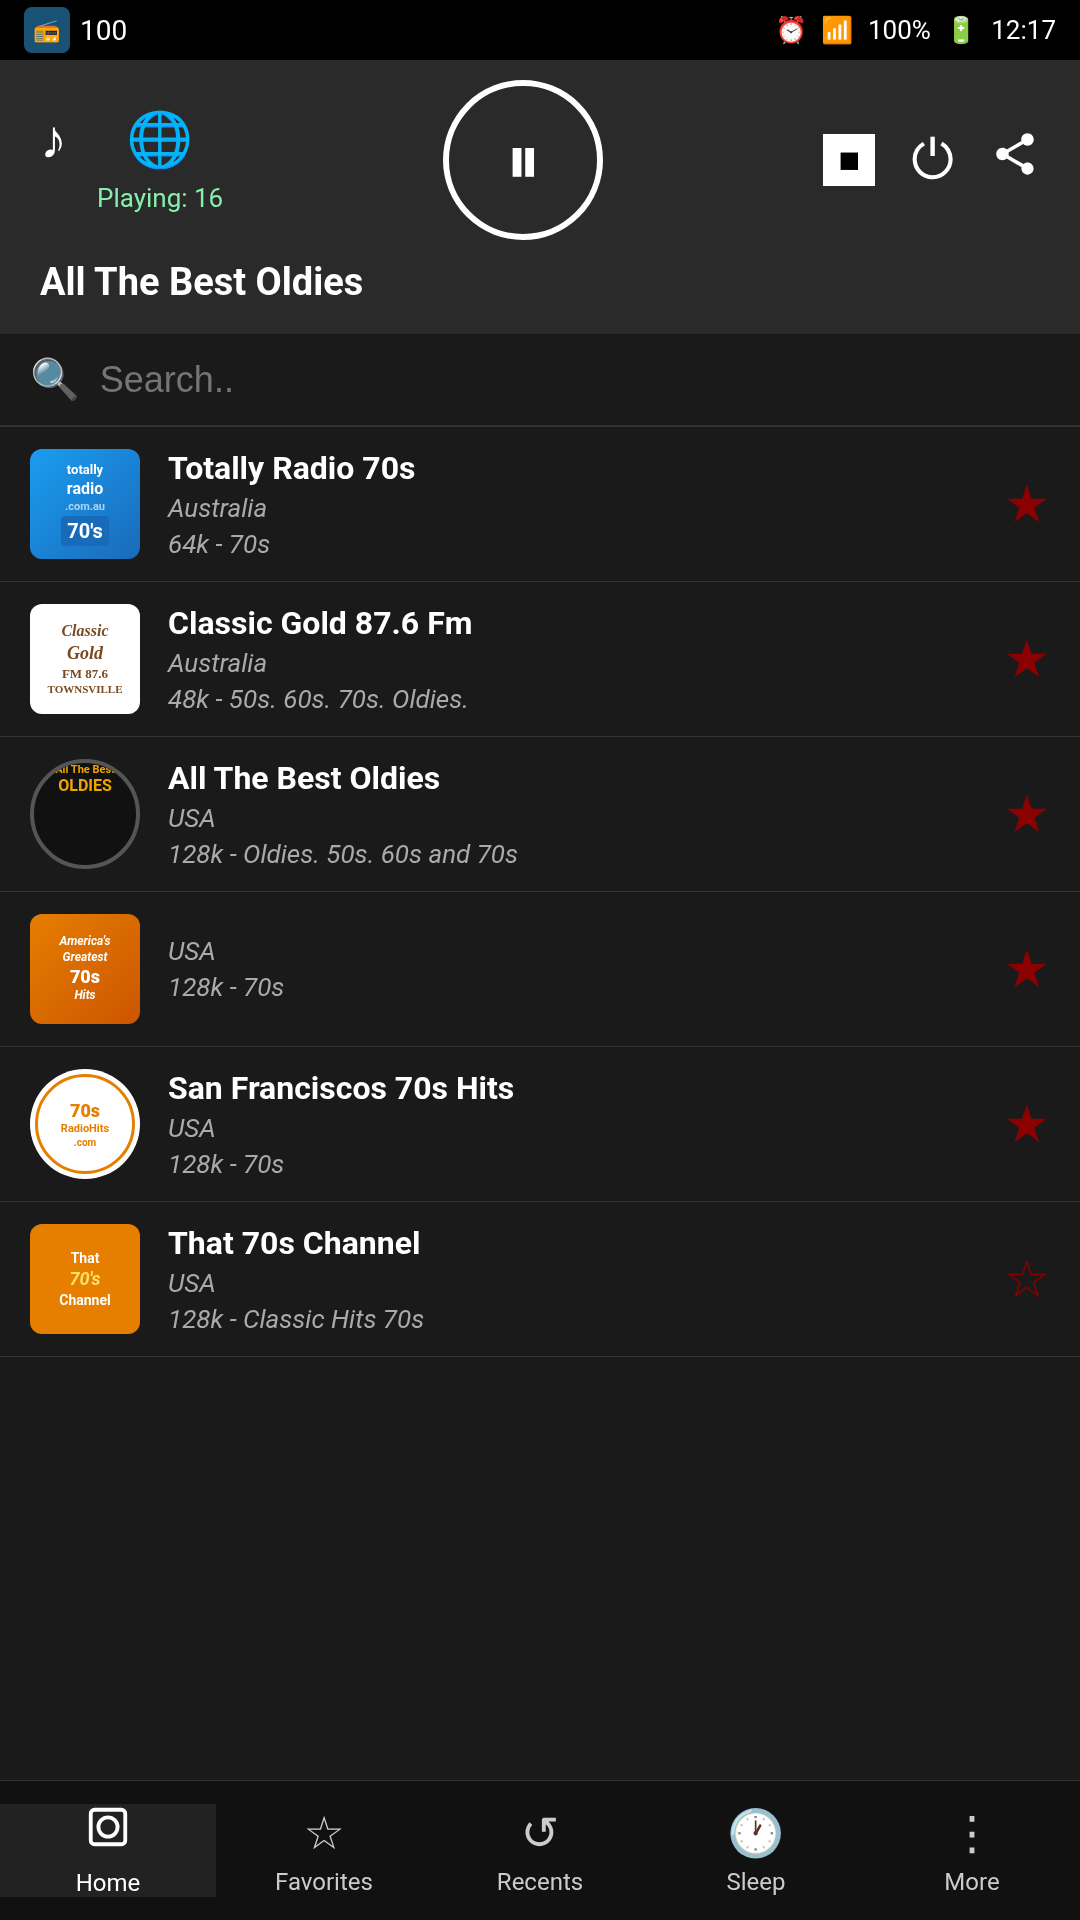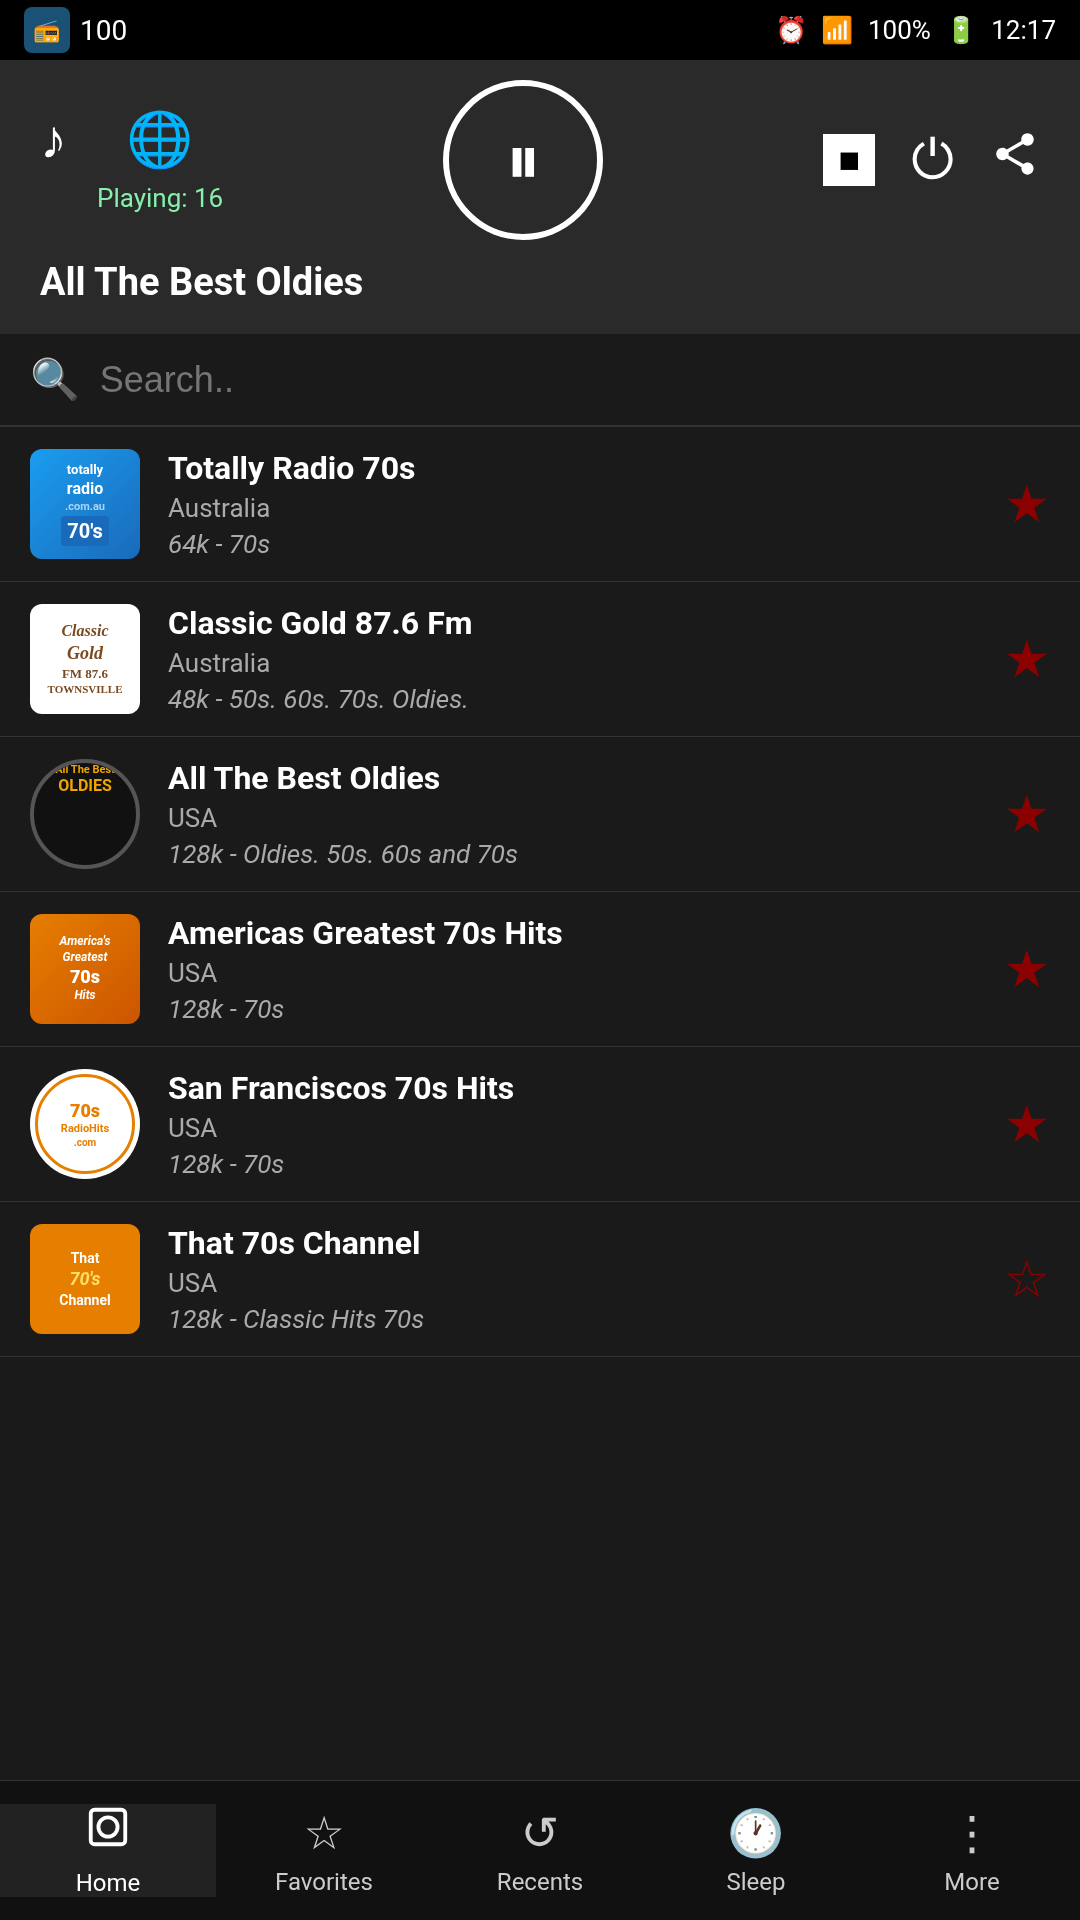--- a/index.html
+++ b/index.html
@@ -200,20 +200,21 @@
     }
     .station-name {
       font-size: 32px;
       font-weight: bold;
       color: #fff;
       margin-bottom: 6px;
     }
     .station-country {
       font-size: 26px;
       color: #aaa;
+      font-style: italic;
       margin-bottom: 6px;
     }
     .station-meta {
       font-size: 26px;
       color: #aaa;
       font-style: italic;
     }
     .fav-star {
       font-size: 52px;
       margin-left: 20px;
@@ -379,21 +380,20 @@
     <div class="station-item">
       <div class="station-logo logo-americas" style="border-radius:12px;">
         <div style="text-align:center;font-size:13px;line-height:1.3;color:#fff;font-weight:bold;">
           <div style="font-size:12px;font-style:italic;">America's</div>
           <div style="font-size:12px;font-style:italic;">Greatest</div>
           <div style="font-size:18px;font-weight:900;">70s</div>
           <div style="font-size:12px;font-style:italic;">Hits</div>
         </div>
       </div>
       <div class="station-info">
-        <div class="station-name">Americas Greatest 70s Hits</div>
         <div class="station-country">USA</div>
         <div class="station-meta">128k - 70s</div>
       </div>
       <span class="fav-star fav-filled">★</span>
     </div>
 
     <div class="station-item">
       <div class="station-logo" style="background:#fff;border-radius:50%;width:110px;height:110px;flex-shrink:0;margin-right:28px;display:flex;align-items:center;justify-content:center;">
         <div style="text-align:center;font-size:13px;line-height:1.3;color:#e67e00;font-weight:bold;background:#fff;border-radius:50%;width:100px;height:100px;display:flex;flex-direction:column;align-items:center;justify-content:center;border:3px solid #e67e00;">
           <div style="font-size:18px;font-weight:900;">70s</div>

